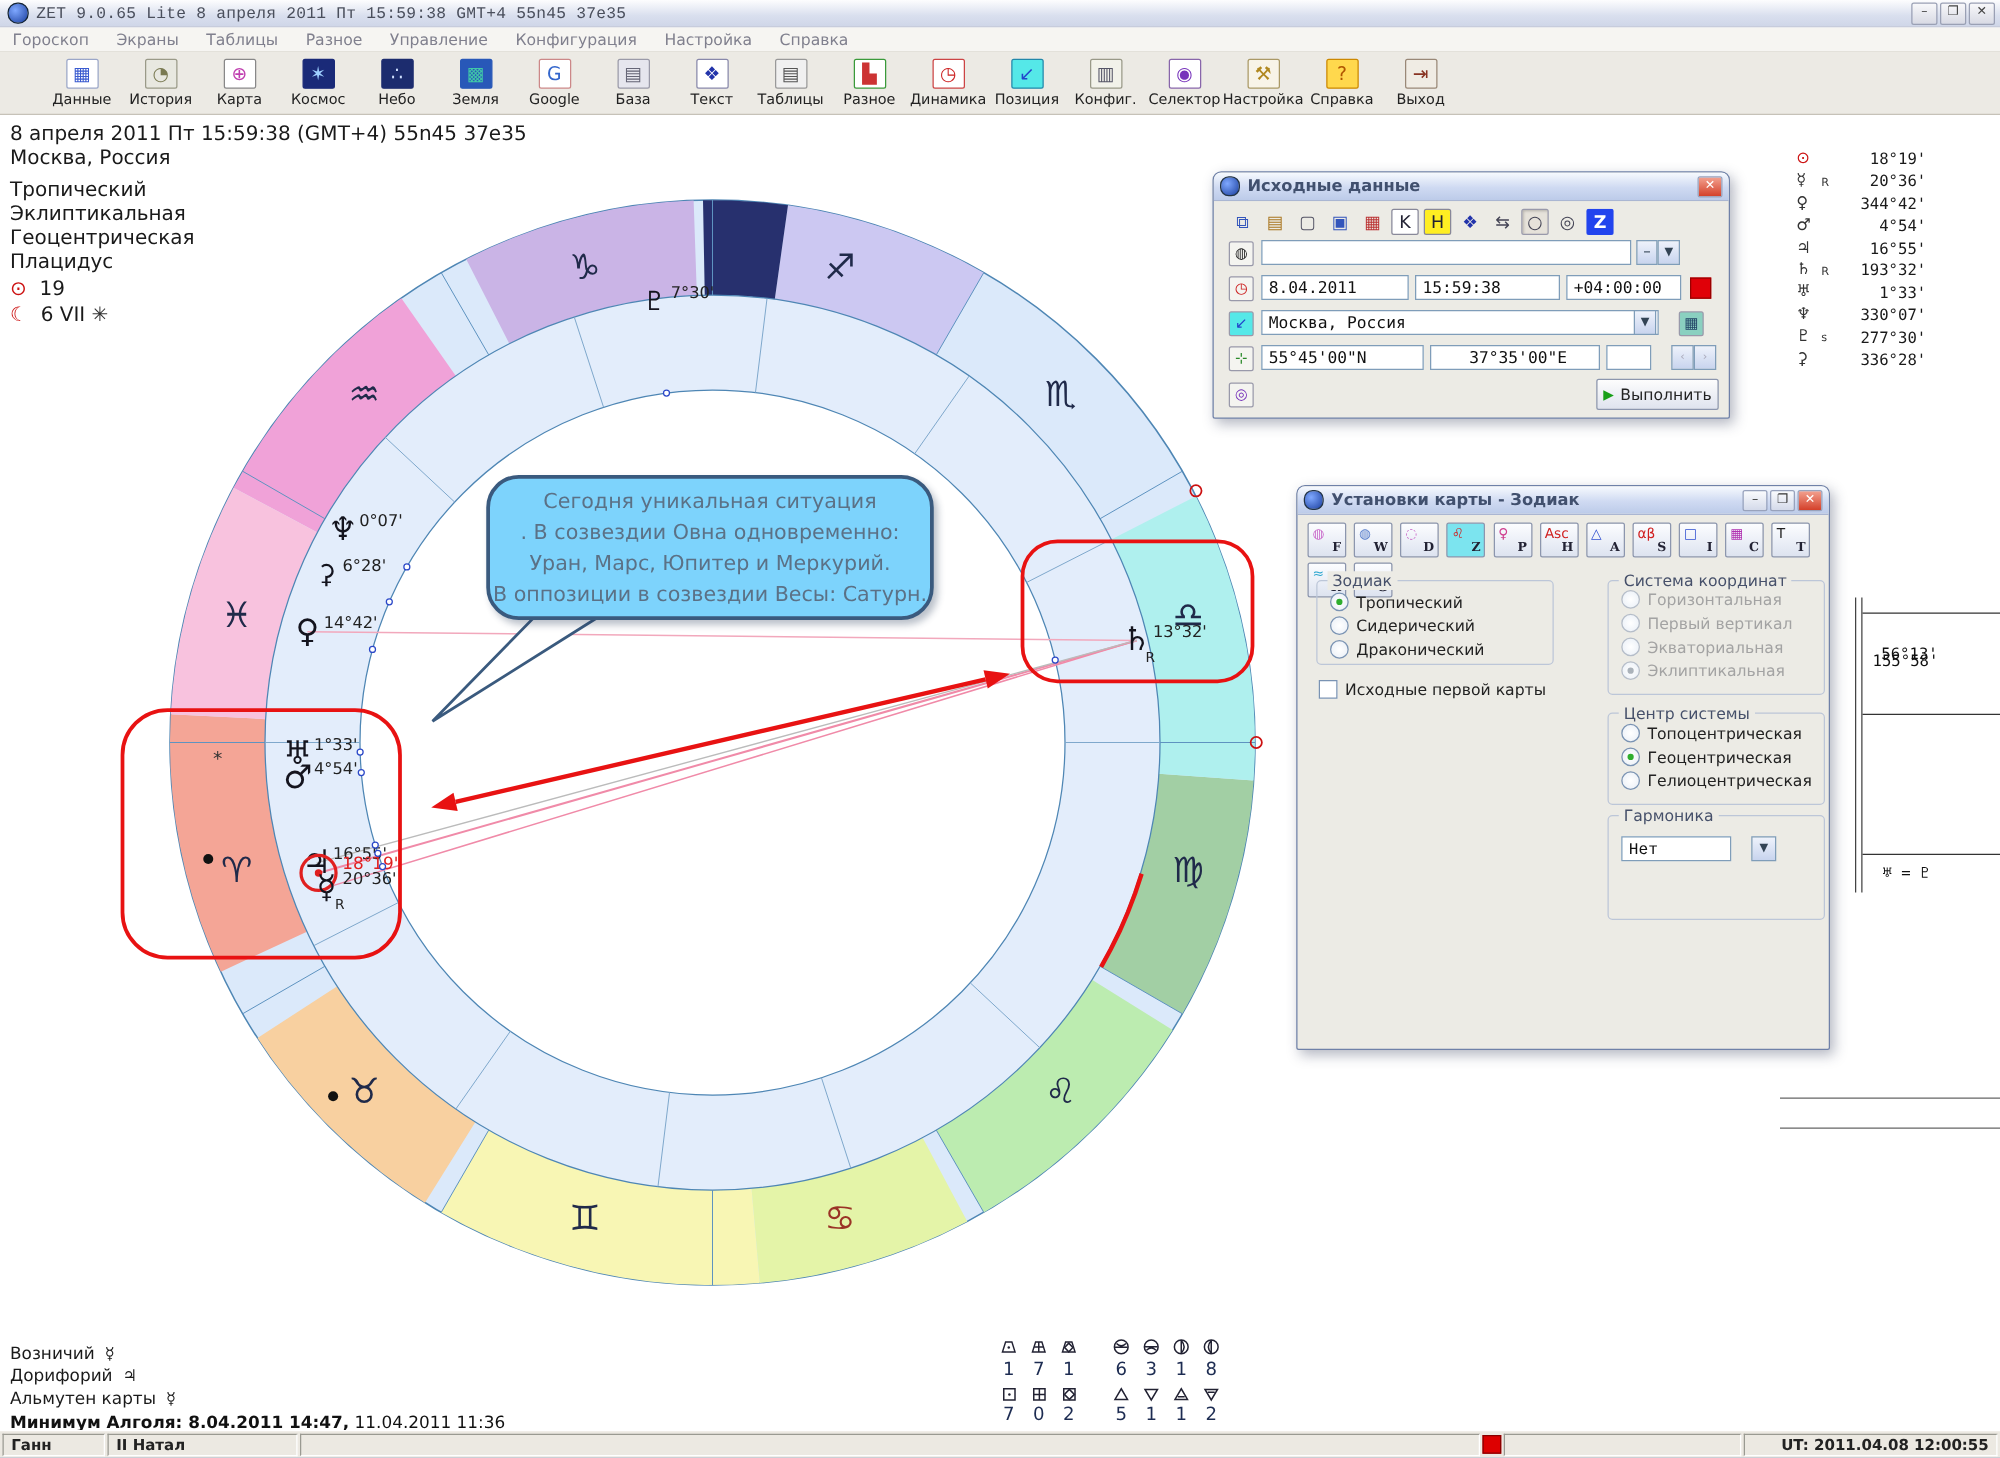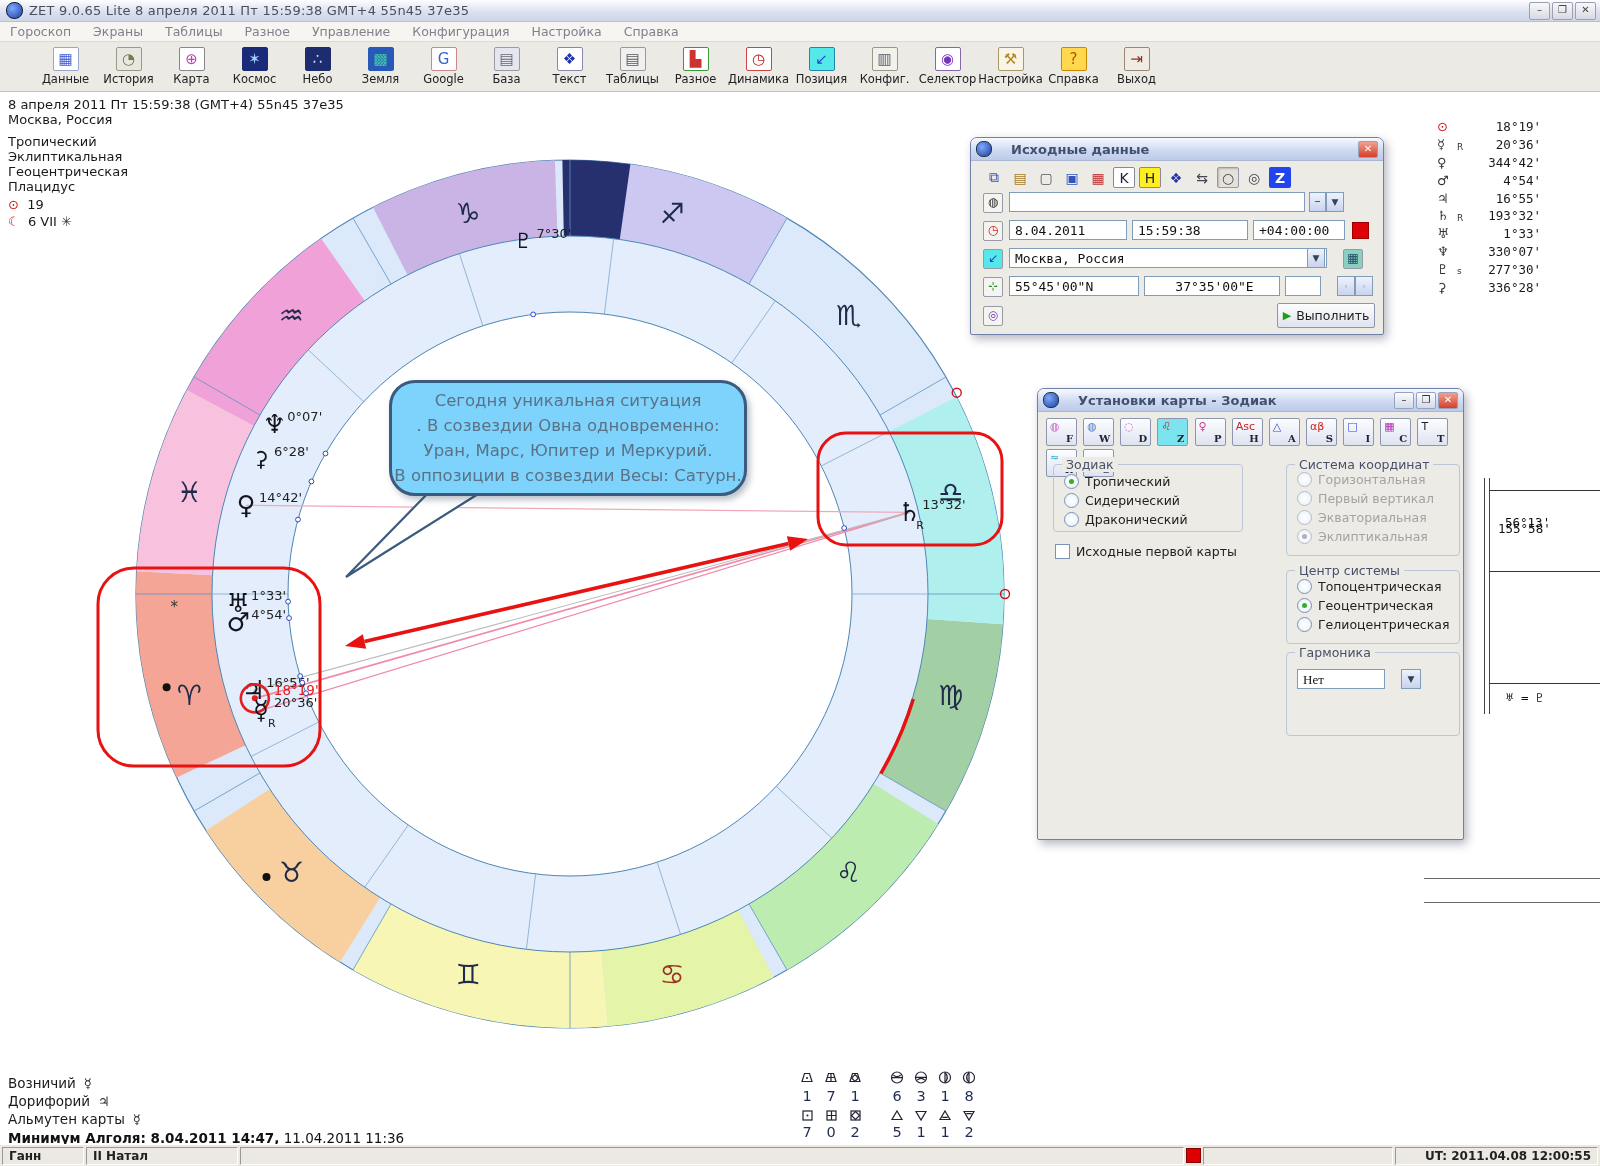--- a/index.html
+++ b/index.html
@@ -4,46 +4,46 @@
 <style>
   html,body{margin:0;padding:0;background:#9aa4b4;}
   #app{position:relative;width:1600px;height:1166px;background:#fff;overflow:hidden;
        font-family:"DejaVu Sans",sans-serif;font-size:13px;color:#222;}
   .abs{position:absolute;}
   
   #titlebar{left:0;top:0;width:1600px;height:22px;background:linear-gradient(180deg,#fdfdfe,#d9dfee 60%,#cfd6e8);
             border-bottom:1px solid #b9bfd2;display:flex;align-items:center;padding:0 4px;box-sizing:border-box;}
   #app-icon{width:15px;height:15px;border-radius:8px;background:radial-gradient(circle at 35% 35%,#7fa8ff,#1b3f9e);
             border:1px solid #123; margin:0 6px 0 2px;}
-  #title-text{color:#4a4f5c;font-size:13px;letter-spacing:.2px;}
+  #title-text{color:#4a4f5c;font-size:13px;letter-spacing:.2px;font-family:Liberation Mono, monospace;}
   .cap-btns{margin-left:auto;display:flex;gap:2px;}
   .cap{width:19px;height:16px;background:linear-gradient(#f8f8fa,#d8dae4);border:1px solid #9aa0b4;border-radius:2px;
        font-size:10px;line-height:14px;text-align:center;color:#444;}
   #menubar{left:0;top:22px;width:1600px;height:20px;background:#f6f5f2;border-bottom:1px solid #dddad2;
            display:flex;align-items:center;gap:22px;padding-left:10px;box-sizing:border-box;}
   .menu-item{color:#80808e;font-size:12.5px;cursor:default;}
   #toolbar{left:0;top:42px;width:1600px;height:50px;background:#eceae4;border-bottom:1px solid #c6c2b8;
            display:flex;align-items:center;padding-left:34px;box-sizing:border-box;}
   .tb-item{width:63px;display:flex;flex-direction:column;align-items:center;gap:1px;}
   .tb-ic{width:24px;height:22px;border:1px solid #999;border-radius:2px;display:flex;align-items:center;justify-content:center;
          font-size:15px;background:#fff;}
   .tb-lb{font-size:11.5px;color:#222;}
   
-  .infoline{color:#1a1a1a;font-size:13px;}
+  .infoline{color:#1a1a1a;font-size:16px;}
   
   #planet-list{left:1437px;top:118px;width:104px;}
   .pl-row{display:flex;align-items:center;height:17.8px;}
   .pl-g{width:20px;font-size:13px;color:#333;}
   .pl-r{width:8px;font-size:9px;color:#333;margin-top:4px;}
   .pl-v{flex:1;text-align:right;font-family:"DejaVu Sans Mono",monospace;font-size:12.5px;color:#1a1a1a;}
   
   .win{position:absolute;background:#ecebe5;border:1px solid #6f81a8;border-radius:7px 7px 2px 2px;
        box-shadow:3px 4px 10px rgba(40,50,80,.35);z-index:5;}
   .wtitle{height:22px;background:linear-gradient(180deg,#f7fafe,#cfdaf2 55%,#bccbe9);border-radius:6px 6px 0 0;
-          display:flex;align-items:center;padding:0 5px;border-bottom:1px solid #aab6d2;gap:13px;}
+          display:flex;align-items:center;padding:0 5px;border-bottom:1px solid #aab6d2;}
   .wicon{width:14px;height:14px;border-radius:7px;background:radial-gradient(circle at 35% 35%,#7fa8ff,#1b3f9e);margin-right:6px;border:1px solid #234;}
   .wtext{font-size:13px;font-weight:bold;color:#41506e;}
   .wbtn{width:18px;height:15px;border:1px solid #98a2bc;border-radius:2px;font-size:10px;line-height:13px;text-align:center;color:#333;
         background:linear-gradient(#fafbfd,#d4daea);}
   .wbtn.close{background:linear-gradient(#f2a08e,#d4402a);color:#fff;font-weight:bold;}
   .fld{position:absolute;background:#fff;border:1px solid #7f9db9;height:20px;line-height:20px;
        font-family:"DejaVu Sans Mono",monospace;font-size:13px;padding-left:5px;box-sizing:border-box;color:#111;}
   .mini-ic{position:absolute;width:18px;height:18px;border:1px solid #99a;border-radius:2px;background:#f4f4f0;
            font-size:12px;text-align:center;line-height:16px;}
   .cmb-arrow{position:absolute;width:18px;height:20px;background:linear-gradient(#eef2fb,#c8d4ee);border:1px solid #7f9db9;
@@ -608,21 +608,21 @@
 
             <div class="radio-row">
               <span class="radio"></span>
               <span class="radio-lb">Гелиоцентрическая</span>
             </div>
           </div>
       </div>
 
       <div class="grp" style="left:248px;top:240px;width:172px;height:82px;">
         <div class="grp-lb">Гармоника</div>
-        <div class="fld" style="left:10px;top:16px;width:88px;font-family:Liberation Serif, serif;">Нет</div>
+        <div class="fld" style="left:10px;top:16px;width:88px;font-family:Liberation Mono, monospace;">Нет</div>
         <div class="cmb-arrow" style="left:114px;top:16px;width:20px;">▼</div>
       </div>
     </div>
   </div>
 
   <div>
     <div class="vline2" style="left:1484px;top:478px;height:236px;"></div>
     <div class="hline" style="left:1490px;top:490px;width:110px;"></div>
     <div class="aux-val" style="left:1498px;top:497px;margin-top:24px;">155°58'</div>
     <div class="aux-val" style="left:1505px;top:515px;">56°13'</div>

